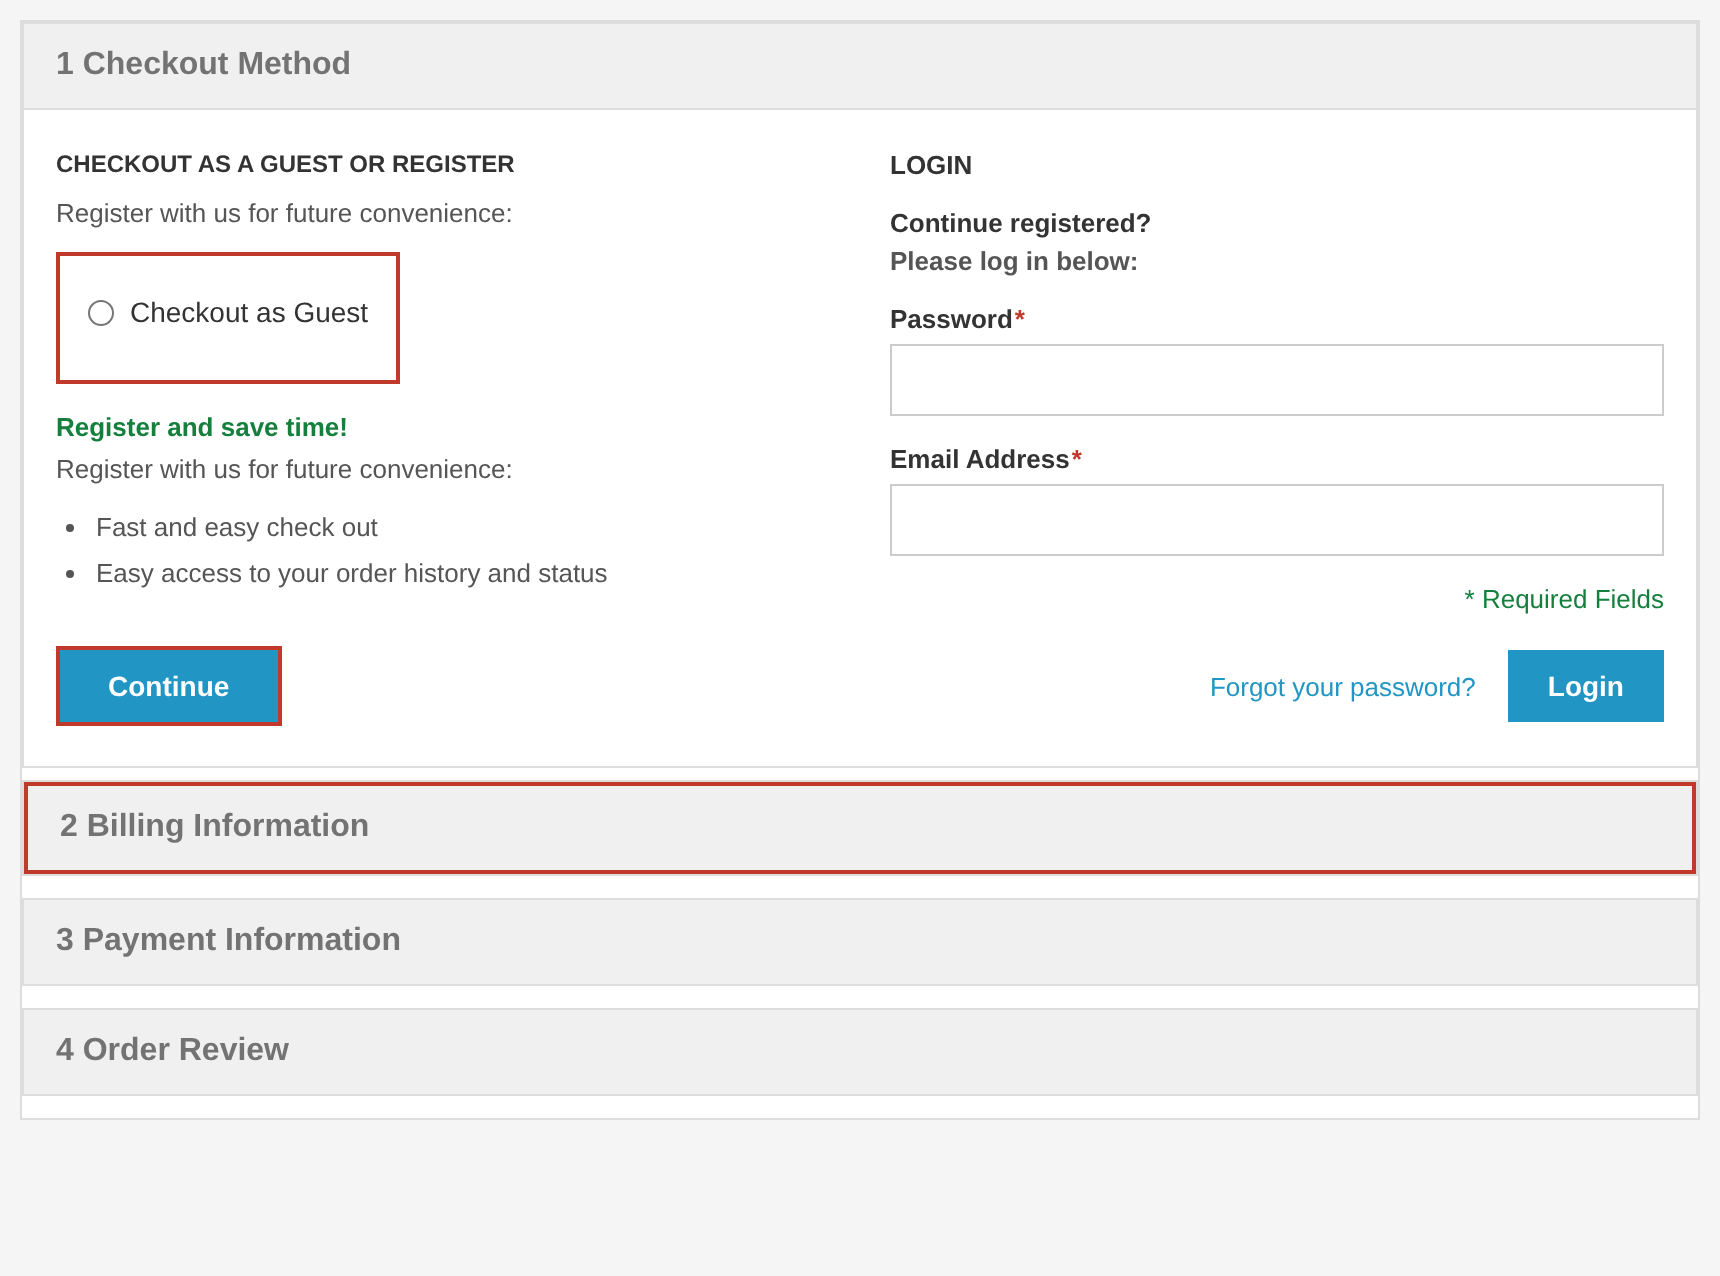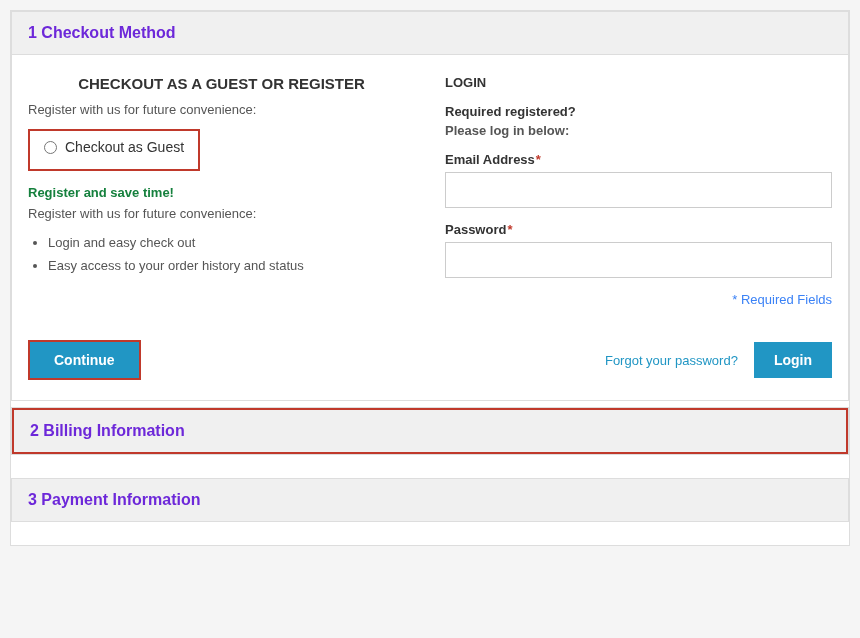--- a/index.html
+++ b/index.html
@@ -20,61 +20,60 @@
     .section {
       border: 1px solid #ddd;
       margin-bottom: 6px;
       background: #fff;
     }
     .section-header {
       background: #f0f0f0;
       padding: 12px 16px;
       font-size: 16px;
       font-weight: bold;
-      color: #6d28d9;
+      color: #737373;
       border-bottom: 1px solid #ddd;
     }
     .section-header.collapsed {
       border-bottom: none;
     }
     .section-content {
       padding: 20px 16px;
     }
     
     .checkout-grid {
       display: grid;
       grid-template-columns: 1fr 1fr;
       gap: 30px;
     }
     .col-left h3 {
-      font-size: 15px;
+      font-size: 12px;
       font-weight: bold;
       text-transform: uppercase;
       margin-bottom: 10px;
       color: #333;
-      text-align: center;
     }
     .col-left .subtitle {
       font-size: 13px;
       color: #555;
       margin-bottom: 12px;
     }
     .radio-option {
       display: flex;
       align-items: center;
       margin-bottom: 6px;
       padding: 4px 6px;
     }
     .radio-option input[type="radio"] {
       margin-right: 8px;
     }
     .radio-group-box {
       border: 2px solid #c0392b;
       display: inline-block;
-      padding: 4px 8px;
+      padding: 16px 8px;
       margin-bottom: 14px;
     }
     .register-save {
       font-weight: bold;
       font-size: 13px;
       margin-bottom: 6px;
       color: #15803d;
     }
     .register-subtitle {
       font-size: 13px;
@@ -125,22 +124,22 @@
       width: 100%;
       padding: 7px 10px;
       border: 1px solid #ccc;
       font-size: 13px;
       height: 36px;
     }
     
     .required-fields-note {
       text-align: right;
       font-size: 13px;
-      color: #3b82f6;
-      margin-bottom: 23px;
+      color: #15803d;
+      margin-bottom: 6px;
     }
     
     .actions-row {
       display: flex;
       justify-content: space-between;
       align-items: center;
       margin-top: 10px;
     }
     .actions-left {
       display: flex;
@@ -171,21 +170,21 @@
       cursor: pointer;
     }
     .forgot-password {
       color: #2196c4;
       text-decoration: none;
       font-size: 13px;
     }
     
     .collapsed-section {
       border: 1px solid #ddd;
-      margin-bottom: 23px;
+      margin-bottom: 11px;
       background: #fff;
     }
     .collapsed-section .section-header {
       border-bottom: none;
     }
   </style>
 </head>
 <body>
 
 <div class="page-wrapper">
@@ -204,44 +203,44 @@
           <div class="radio-group-box">
             <div class="radio-option">
               <input type="radio" name="checkout_method" id="guest" style="">
               <label for="guest">Checkout as Guest</label>
             </div>
           </div>
 
           <p class="register-save">Register and save time!</p>
           <p class="register-subtitle">Register with us for future convenience:</p>
           <ul class="benefits-list">
-            <li>Login and easy check out</li>
+            <li>Fast and easy check out</li>
             <li>Easy access to your order history and status</li>
           </ul>
         </div>
 
         <div class="col-right">
           <h3>LOGIN</h3>
-          <p class="already-registered">Required registered?</p>
+          <p class="already-registered">Continue registered?</p>
           <p class="login-below">Please log in below:</p>
+
+          <div class="form-group">
+            <label class="form-label">
+              <span>Password</span><span class="required">*</span>
+            </label>
+            <input type="password" class="form-input" style="">
+          </div>
 
           <div class="form-group">
             <label class="form-label">
               <span>Email Address</span><span class="required">*</span>
             </label>
             <input type="email" class="form-input" style="">
           </div>
 
-          <div class="form-group">
-            <label class="form-label">
-              <span>Password</span><span class="required">*</span>
-            </label>
-            <input type="password" class="form-input" style="">
-          </div>
-
           <div class="required-fields-note">* Required Fields</div>
         </div>
       </div>
 
       <div class="actions-row">
         <div class="actions-left">
           <button class="btn-continue">Continue</button>
         </div>
         <div class="actions-right">
           <a href="#" class="forgot-password">Forgot your password?</a>
@@ -256,14 +255,19 @@
       <span>2 Billing Information</span>
     </div>
   </div>
 
   <div class="collapsed-section">
     <div class="section-header collapsed">
       <span>3 Payment Information</span>
     </div>
   </div>
 
+  <div class="collapsed-section">
+    <div class="section-header collapsed">
+      <span>4 Order Review</span>
+    </div>
+  </div>
 
 </div>
 
 </body></html>

